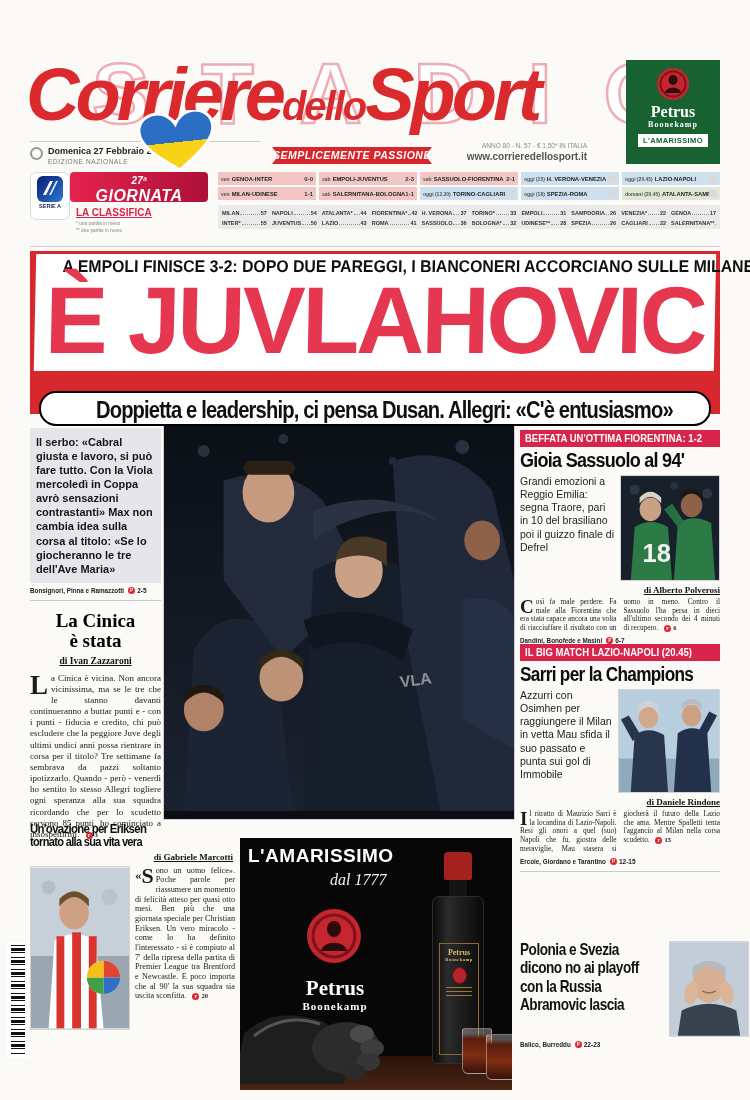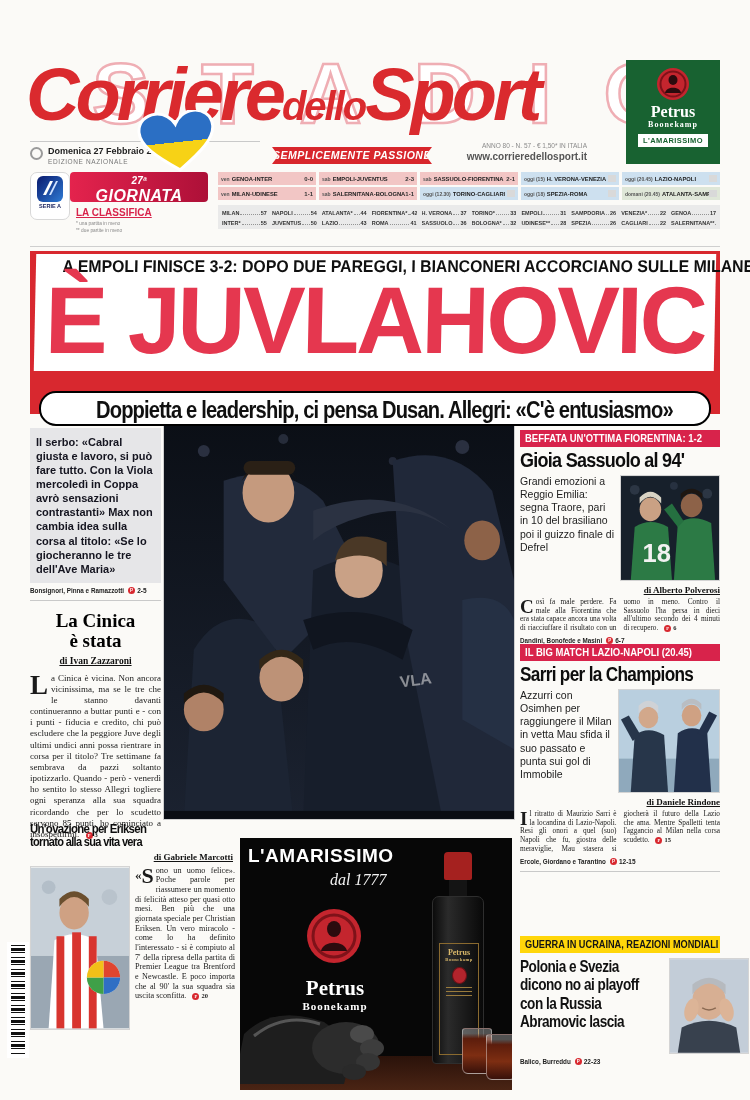--- a/index.html
+++ b/index.html
@@ -604,21 +604,20 @@
   </div>
   <div class="bylinerow">
     <span>Ercole, Giordano e Tarantino</span>
     <span class="pgdot">P</span>
     <span class="pgnum">12-15</span>
   </div>
   <div class="rdiv"></div>
 </div>
 
 <div class="abs rsec" style="top:936px">
-  <div class="bar yellow"><span class="sqzL" style="transform:scaleX(.92)">GUERRA IN UCRAINA, REAZIONI MONDIALI</span></div>
   <div class="uk-row">
     <div class="uk-h">
       <div><span class="sqzL" style="transform:scaleX(.8)">Polonia e Svezia</span></div>
       <div><span class="sqzL" style="transform:scaleX(.8)">dicono no ai playoff</span></div>
       <div><span class="sqzL" style="transform:scaleX(.8)">con la Russia</span></div>
       <div><span class="sqzL" style="transform:scaleX(.8)">Abramovic lascia</span></div>
     </div>
     <svg class="r-photo" width="80" height="96" viewBox="0 0 80 96">
       <rect width="80" height="96" fill="#c3cdd8"></rect>
       <path d="M8 96 L12 70 Q40 56 68 70 L72 96 Z" fill="#38414e"></path>

